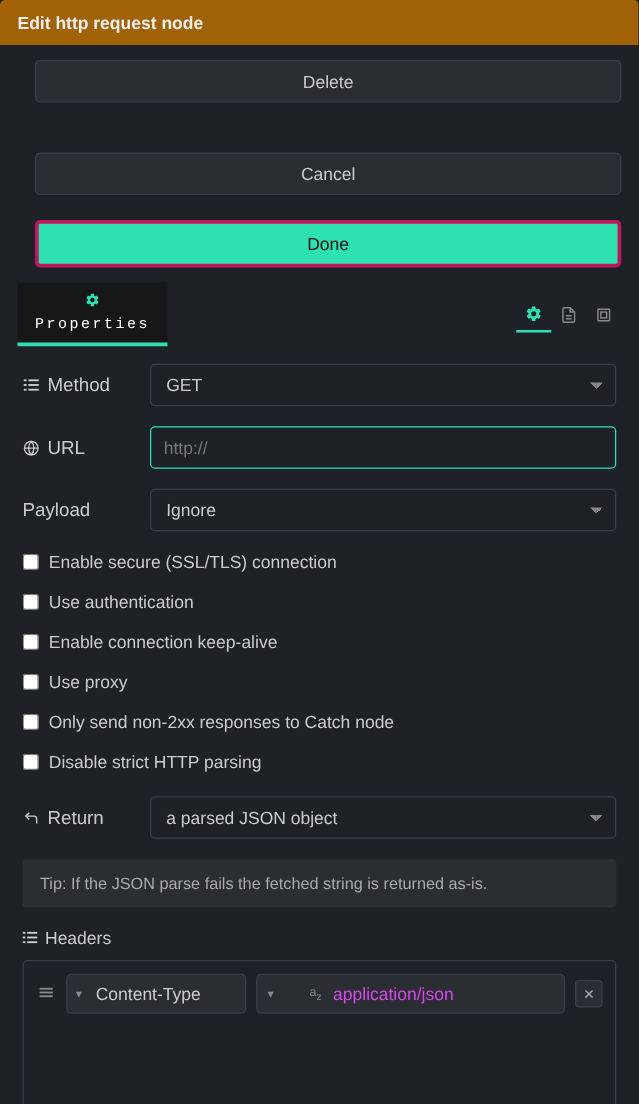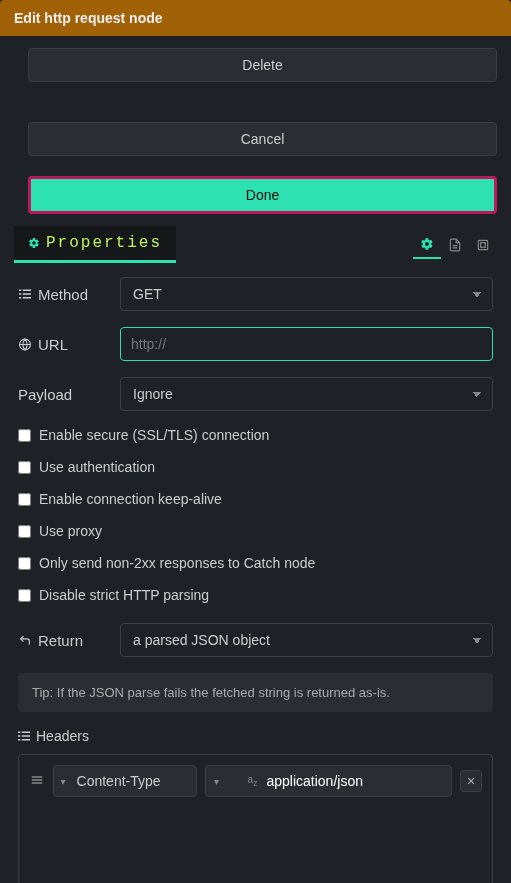--- a/index.html
+++ b/index.html
@@ -57,22 +57,23 @@
     }
     .tab-properties {
       background: #151719;
       padding: 8px 14px;
       display: flex;
       align-items: center;
       gap: 6px;
       border-bottom: 3px solid #2de2b0;
       font-family: "Courier New", monospace;
       letter-spacing: 2px;
-      font-size: 16px;
-      color: #bef264;
+      font-size: 12px;
+      color: #ffffff;
+      flex-direction: column;
     }
     .tab-icons {
       display: flex;
       gap: 0;
       margin-left: auto;
     }
     .tab-icon {
       width: 28px;
       height: 28px;
       display: flex;
@@ -224,21 +225,21 @@
     .header-val .type-ico {
       width: 20px;
       text-align: center;
       color: #888;
       font-size: 10px;
       margin-left: 16px;
     }
     .header-val input {
       background: transparent;
       border: none;
-      color: #ffffff;
+      color: #d946ef;
       padding: 6px 4px;
       flex: 1;
       outline: none;
       font-size: 14px;
     }
     .remove-btn {
       width: 22px;
       height: 22px;
       background: #2a2e33;
       border: 1px solid #3a3f45;

